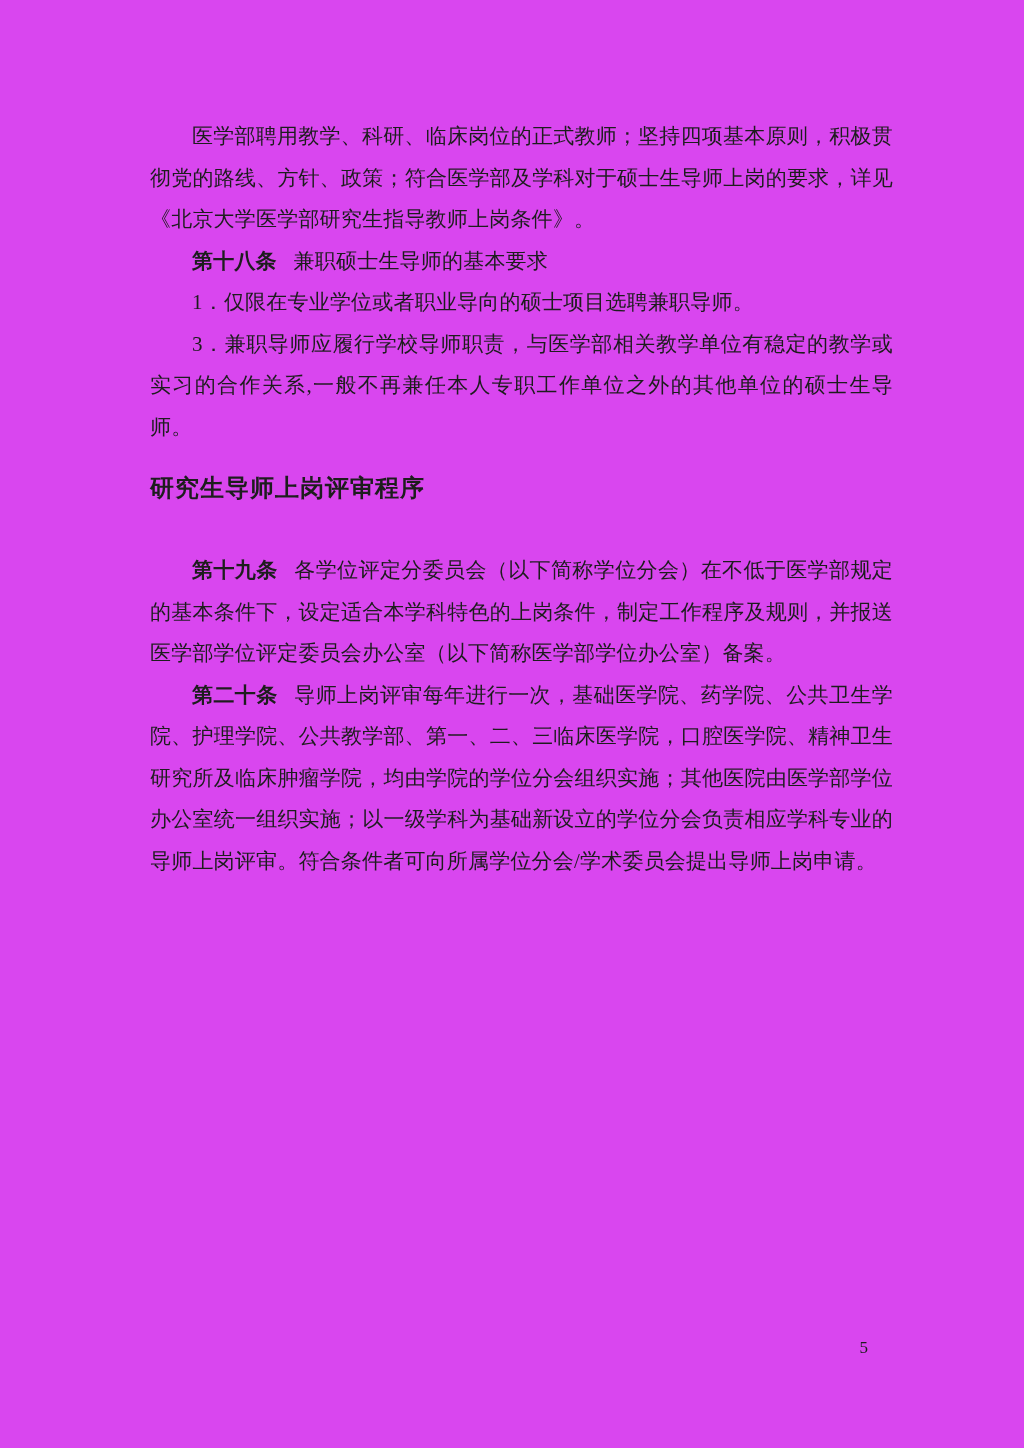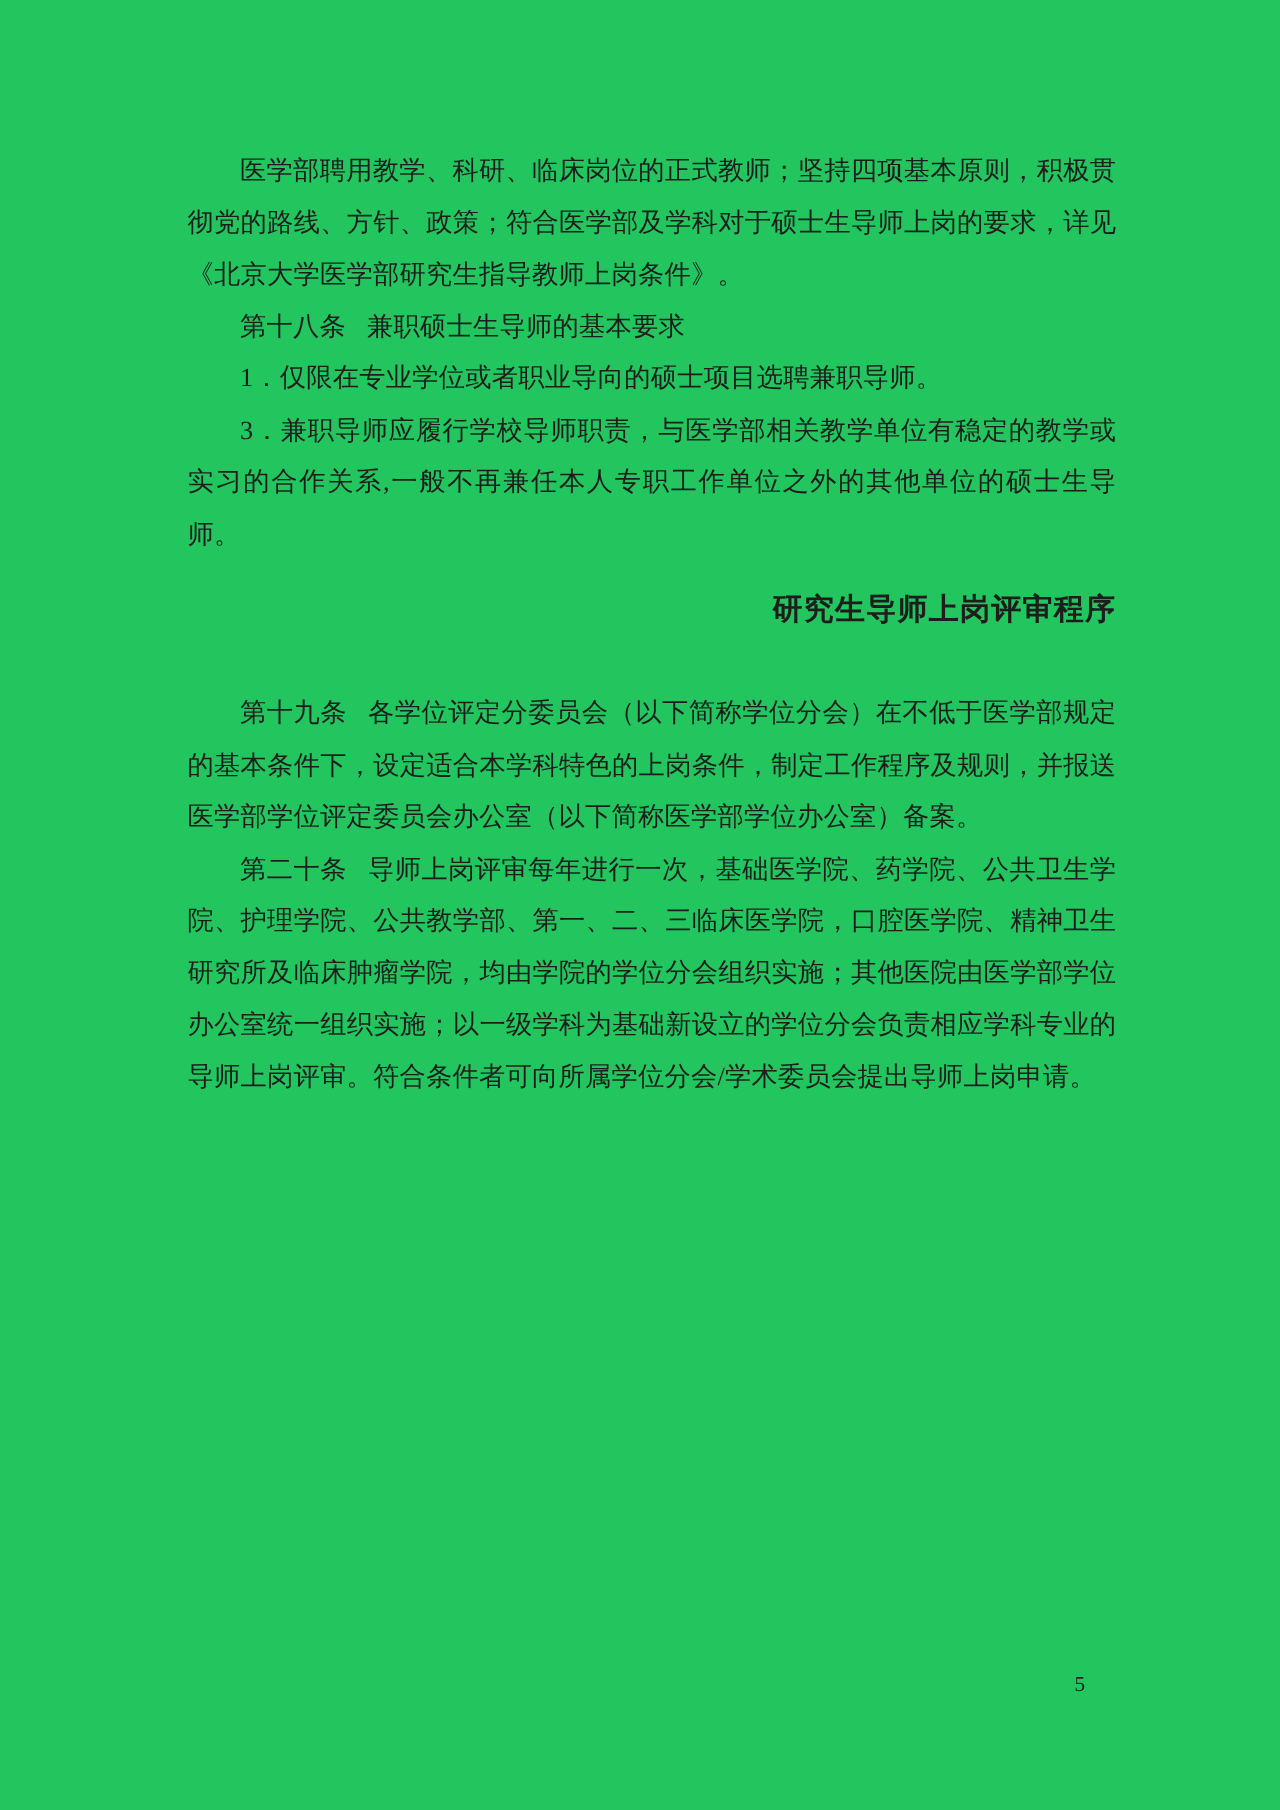--- a/index.html
+++ b/index.html
@@ -12,40 +12,40 @@
     height: 1448px;
     font-family: "Liberation Serif", "DejaVu Serif", serif;
     color: #1d1d1d;
   }
   .page {
     position: relative;
     width: 1024px;
     height: 1448px;
     box-sizing: border-box;
     padding: 116px 131px 0 150px;
-    background: #22c55e;
+    background: #d946ef;
     overflow: hidden;
   }
   .para {
     margin: 0;
     font-size: 21px;
     line-height: 41.5px;
     text-align: justify;
     text-justify: inter-character;
     text-indent: 2em;
     letter-spacing: 0.2px;
   }
   .article-head {
-    font-weight: normal;
+    font-weight: bold;
     margin-right: 0.8em;
   }
   .section-title {
     font-size: 24px;
     font-weight: bold;
-    text-align: right;
+    text-align: left;
     text-indent: 0;
     margin: 22px 0 44px 0;
     line-height: 36px;
     letter-spacing: 1px;
   }
   .page-number {
     position: absolute;
     top: 1336px;
     right: 156px;
     font-size: 17px;

